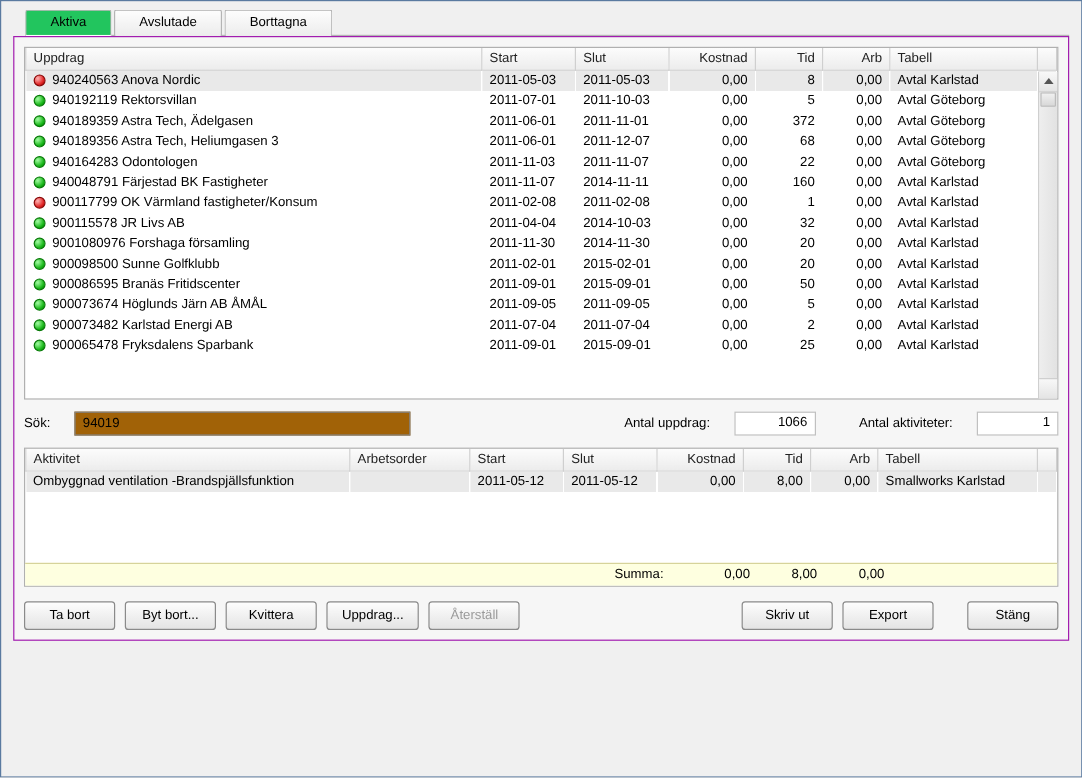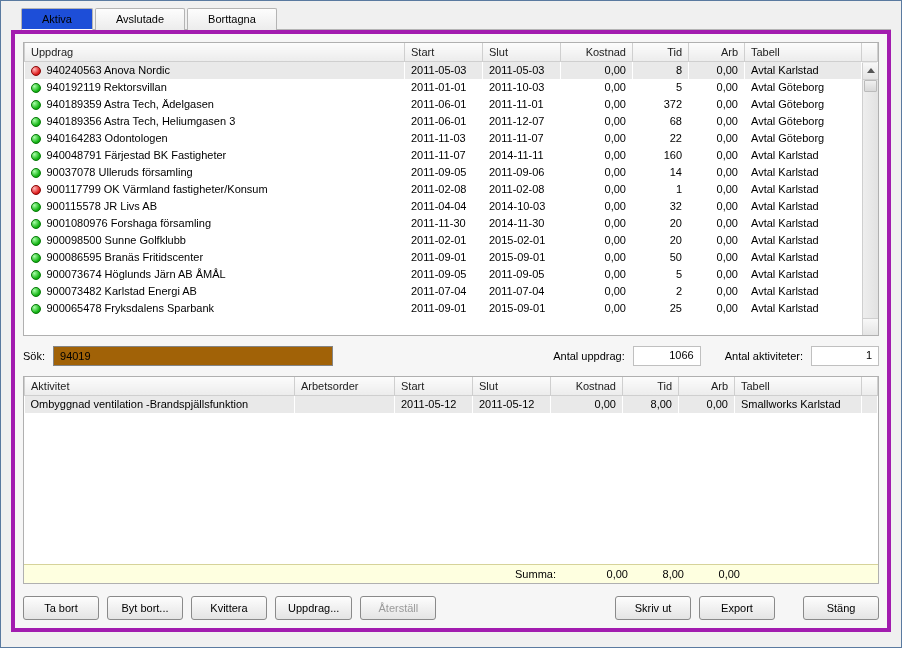--- a/index.html
+++ b/index.html
@@ -15,43 +15,43 @@
   .winbtn { width: 42px; height: 20px; border: 1px solid #888; border-top: none; display: flex; align-items: center; justify-content: center; background: linear-gradient(#fdfdfd,#e0e7f0); }
   .winbtn.help { width: 28px; }
   .winbtn.close { background: linear-gradient(to bottom, #f08080 0%, #d93030 50%, #c21e1e 100%); color: #fff; width: 46px; }
   .winbtn svg, .winbtn span { pointer-events: none; }
   .body { padding: 6px 10px 10px 10px; }
   .tabs { display: flex; border-bottom: 1px solid #b4b4b4; margin-left: 10px; }
   .tab {
     padding: 4px 20px; border: 1px solid #b4b4b4; border-bottom: none; background: linear-gradient(#fdfdfd,#ececec);
     margin-right: 2px; border-radius: 2px 2px 0 0; position: relative; top: 1px; cursor: default;
   }
-  .tab.active { background: #1d4ed8; border-bottom: 1px solid #fff; }
-  .panel { border: 4px solid #a21caf; background: #f6f6f6; padding: 8px; }
+  .tab.active { background: #22c55e; border-bottom: 1px solid #fff; }
+  .panel { border: 1px solid #a21caf; background: #f6f6f6; padding: 8px; }
   .grid-wrap { border: 1px solid #b0b0b0; background: #fff; position: relative; }
   .grid1 { height: 294px; }
-  .grid2 { height: 208px; }
+  .grid2 { height: 116px; }
   table { width: 100%; border-collapse: collapse; table-layout: fixed; }
   thead th {
     background: linear-gradient(#fcfcfc,#ececec); border: 1px solid #cfcfcf; border-top: none;
     text-align: left; padding: 3px 6px; font-weight: normal; color: #222; white-space: nowrap; overflow: hidden;
   }
   tbody td { padding: 0 6px; height: 17px; border-right: 1px solid transparent; white-space: nowrap; overflow: hidden; text-overflow: ellipsis; }
   tbody tr.sel { background: #e9e9e9; }
   .dot { width: 10px; height: 10px; border-radius: 50%; display: inline-block; margin-right: 6px; vertical-align: middle;
          background: radial-gradient(circle at 30% 30%, #a8ffa8, #15b515 65%, #0a7a0a); border: 1px solid #0a7a0a; }
   .dot.red { background: radial-gradient(circle at 30% 30%, #ffb8b8, #e02020 65%, #8a0a0a); border-color: #8a0a0a; }
   .num { text-align: right; }
   .scroll-stub { position: absolute; top: 20px; right: 0; bottom: 0; width: 16px; background: linear-gradient(to right,#eee,#e2e2e2); border-left: 1px solid #cfcfcf;}
   .scroll-stub::before { content:""; position:absolute; top:0; left:0; right:0; height:16px; border-bottom:1px solid #cfcfcf; background:linear-gradient(#f8f8f8,#e4e4e4);}
   .scroll-stub::after { content:""; position:absolute; bottom:0; left:0; right:0; height:16px; border-top:1px solid #cfcfcf; background:linear-gradient(#f8f8f8,#e4e4e4);}
   .scroll-stub .arrow-up { position:absolute; top:5px; left:4px; width:0; height:0; border-left:4px solid transparent; border-right:4px solid transparent; border-bottom:5px solid #555;}
   .scroll-stub .arrow-down { position:absolute; bottom:5px; left:4px; width:0; height:0; border-left:4px solid transparent; border-right:4px solid transparent; border-top:5px solid #555;}
   .scroll-thumb { position:absolute; top:17px; left:1px; right:1px; height:12px; background:linear-gradient(#f0f0f0,#d8d8d8); border:1px solid #bbb; border-radius:1px;}
-  .midrow { display: flex; align-items: center; gap: 8px; margin: 10px 0; }
+  .midrow { display: flex; align-items: center; gap: 20px; margin: 10px 0; }
   .midrow label { margin-right: 0; }
   .input { background: #a16207; border: 1px solid #848484; padding: 2px 6px; height: 20px; }
   .input.sok { width: 280px; }
   .midrow .spacer { flex: 1; }
   .numbox { width: 68px; text-align: right; display: inline-block; background:#fff; border:1px solid #c0c0c0; padding:2px 6px; height:20px; }
   .sumrow { background: #feffe0; border-top: 1px solid #d6d39a; padding: 3px 6px; display: flex; }
   .sumrow .cell { overflow: hidden; white-space: nowrap; }
   .btnbar { display: flex; gap: 8px; margin-top: 12px; }
   .btn {
     min-width: 76px; height: 24px; padding: 0 12px; border: 1px solid #8a8a8a; border-radius: 3px;
@@ -105,21 +105,21 @@
                 <td>2011-05-03</td>
                 <td>2011-05-03</td>
                 <td class="num">0,00</td>
                 <td class="num">8</td>
                 <td class="num">0,00</td>
                 <td>Avtal Karlstad</td>
                 <td></td>
               </tr>
               <tr>
                 <td><span class="dot "></span>940192119 Rektorsvillan</td>
-                <td>2011-01-01</td>
+                <td>2011-07-01</td>
                 <td>2011-10-03</td>
                 <td class="num">0,00</td>
                 <td class="num">5</td>
                 <td class="num">0,00</td>
                 <td>Avtal Göteborg</td>
                 <td></td>
               </tr>
               <tr>
                 <td><span class="dot "></span>940189359 Astra Tech, Ädelgasen</td>
                 <td>2011-06-01</td>
@@ -149,30 +149,20 @@
                 <td class="num">0,00</td>
                 <td>Avtal Göteborg</td>
                 <td></td>
               </tr>
               <tr>
                 <td><span class="dot "></span>940048791 Färjestad BK Fastigheter</td>
                 <td>2011-11-07</td>
                 <td>2014-11-11</td>
                 <td class="num">0,00</td>
                 <td class="num">160</td>
-                <td class="num">0,00</td>
-                <td>Avtal Karlstad</td>
-                <td></td>
-              </tr>
-              <tr>
-                <td><span class="dot "></span>90037078 Ulleruds församling</td>
-                <td>2011-09-05</td>
-                <td>2011-09-06</td>
-                <td class="num">0,00</td>
-                <td class="num">14</td>
                 <td class="num">0,00</td>
                 <td>Avtal Karlstad</td>
                 <td></td>
               </tr>
               <tr>
                 <td><span class="dot red"></span>900117799 OK Värmland fastigheter/Konsum</td>
                 <td>2011-02-08</td>
                 <td>2011-02-08</td>
                 <td class="num">0,00</td>
                 <td class="num">1</td>

